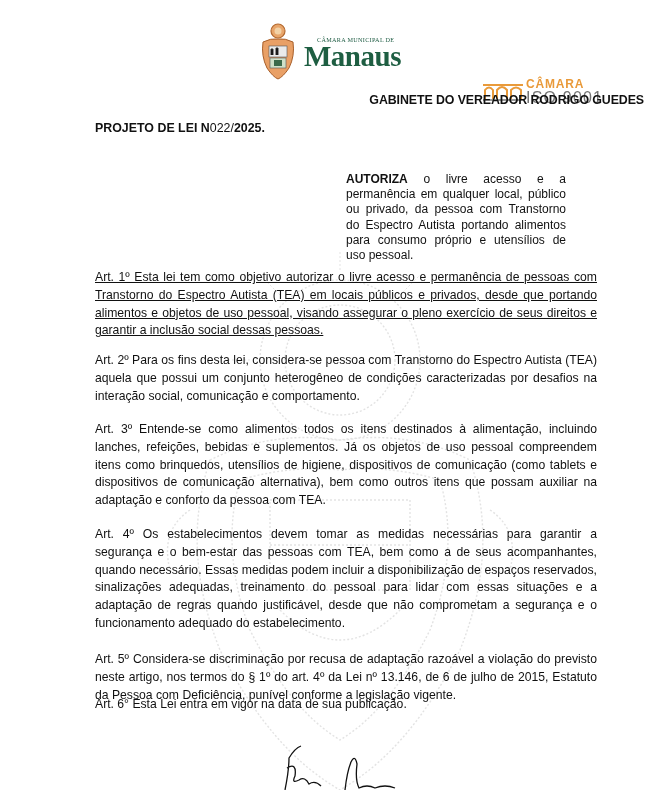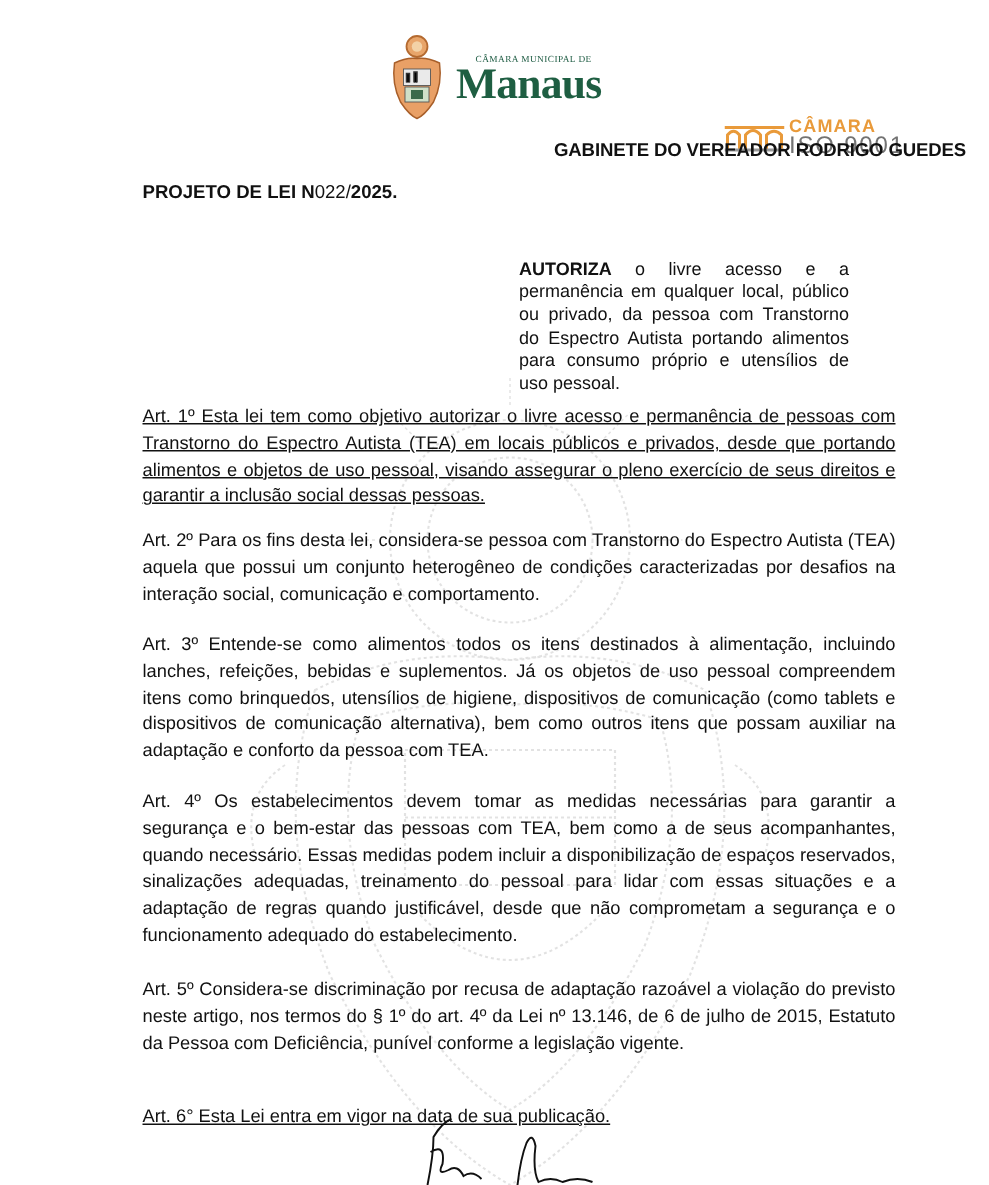--- a/index.html
+++ b/index.html
@@ -31,21 +31,21 @@
 
   .ementa { position: absolute; left: 346px; top: 172px; width: 220px; font-size: 12px; line-height: 15.2px; text-align: justify; }
   .ementa b { font-weight: bold; }
 
   .art { position: absolute; left: 95px; width: 502px; font-size: 12.2px; line-height: 17.8px; text-align: justify; }
   .a1 { top: 269px; text-decoration: underline; }
   .a2 { top: 352px; }
   .a3 { top: 421px; }
   .a4 { top: 526px; }
   .a5 { top: 651px; }
-  .a6 { top: 736px; text-decoration: underline; }
+  .a6 { top: 696px; }
 
   .date { position: absolute; left: 398px; top: 757px; font-size: 12.2px; white-space: nowrap; }
   .signature { position: absolute; left: 275px; top: 740px; width: 140px; height: 50px; }
 </style>
 </head>
 <body>
 
 <div class="page">
 
   <svg class="watermark" viewBox="0 0 380 560">

